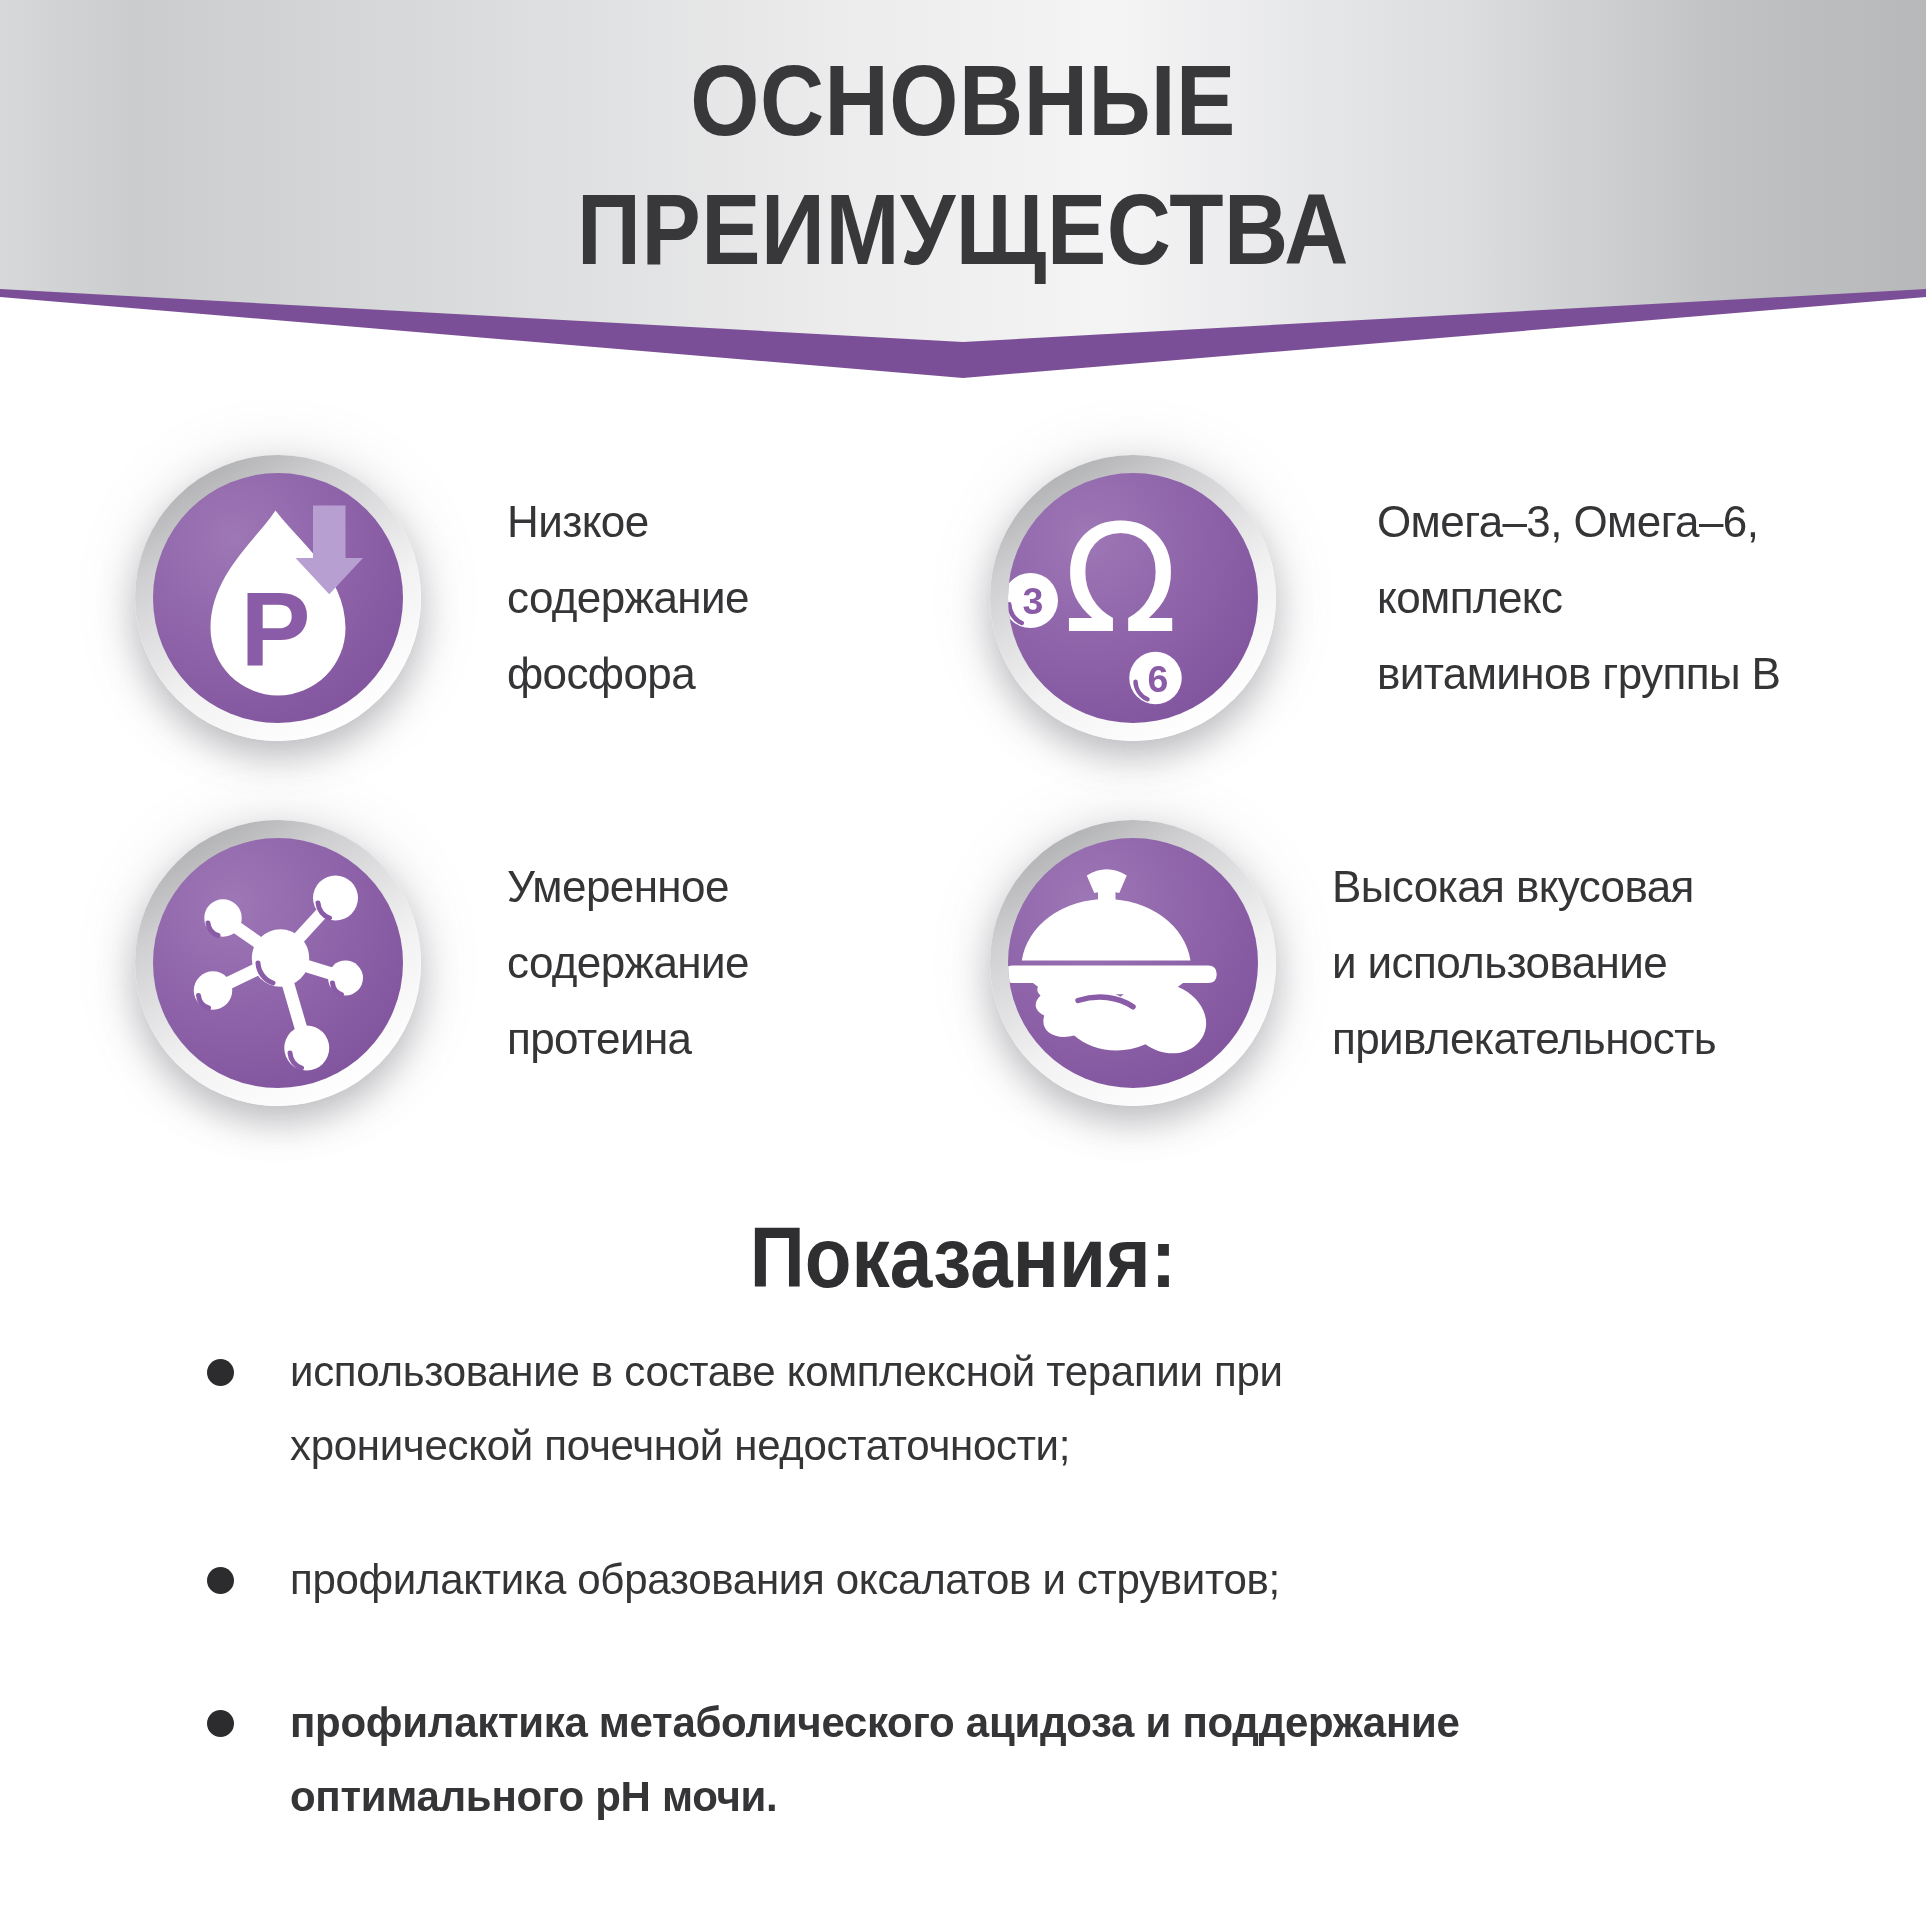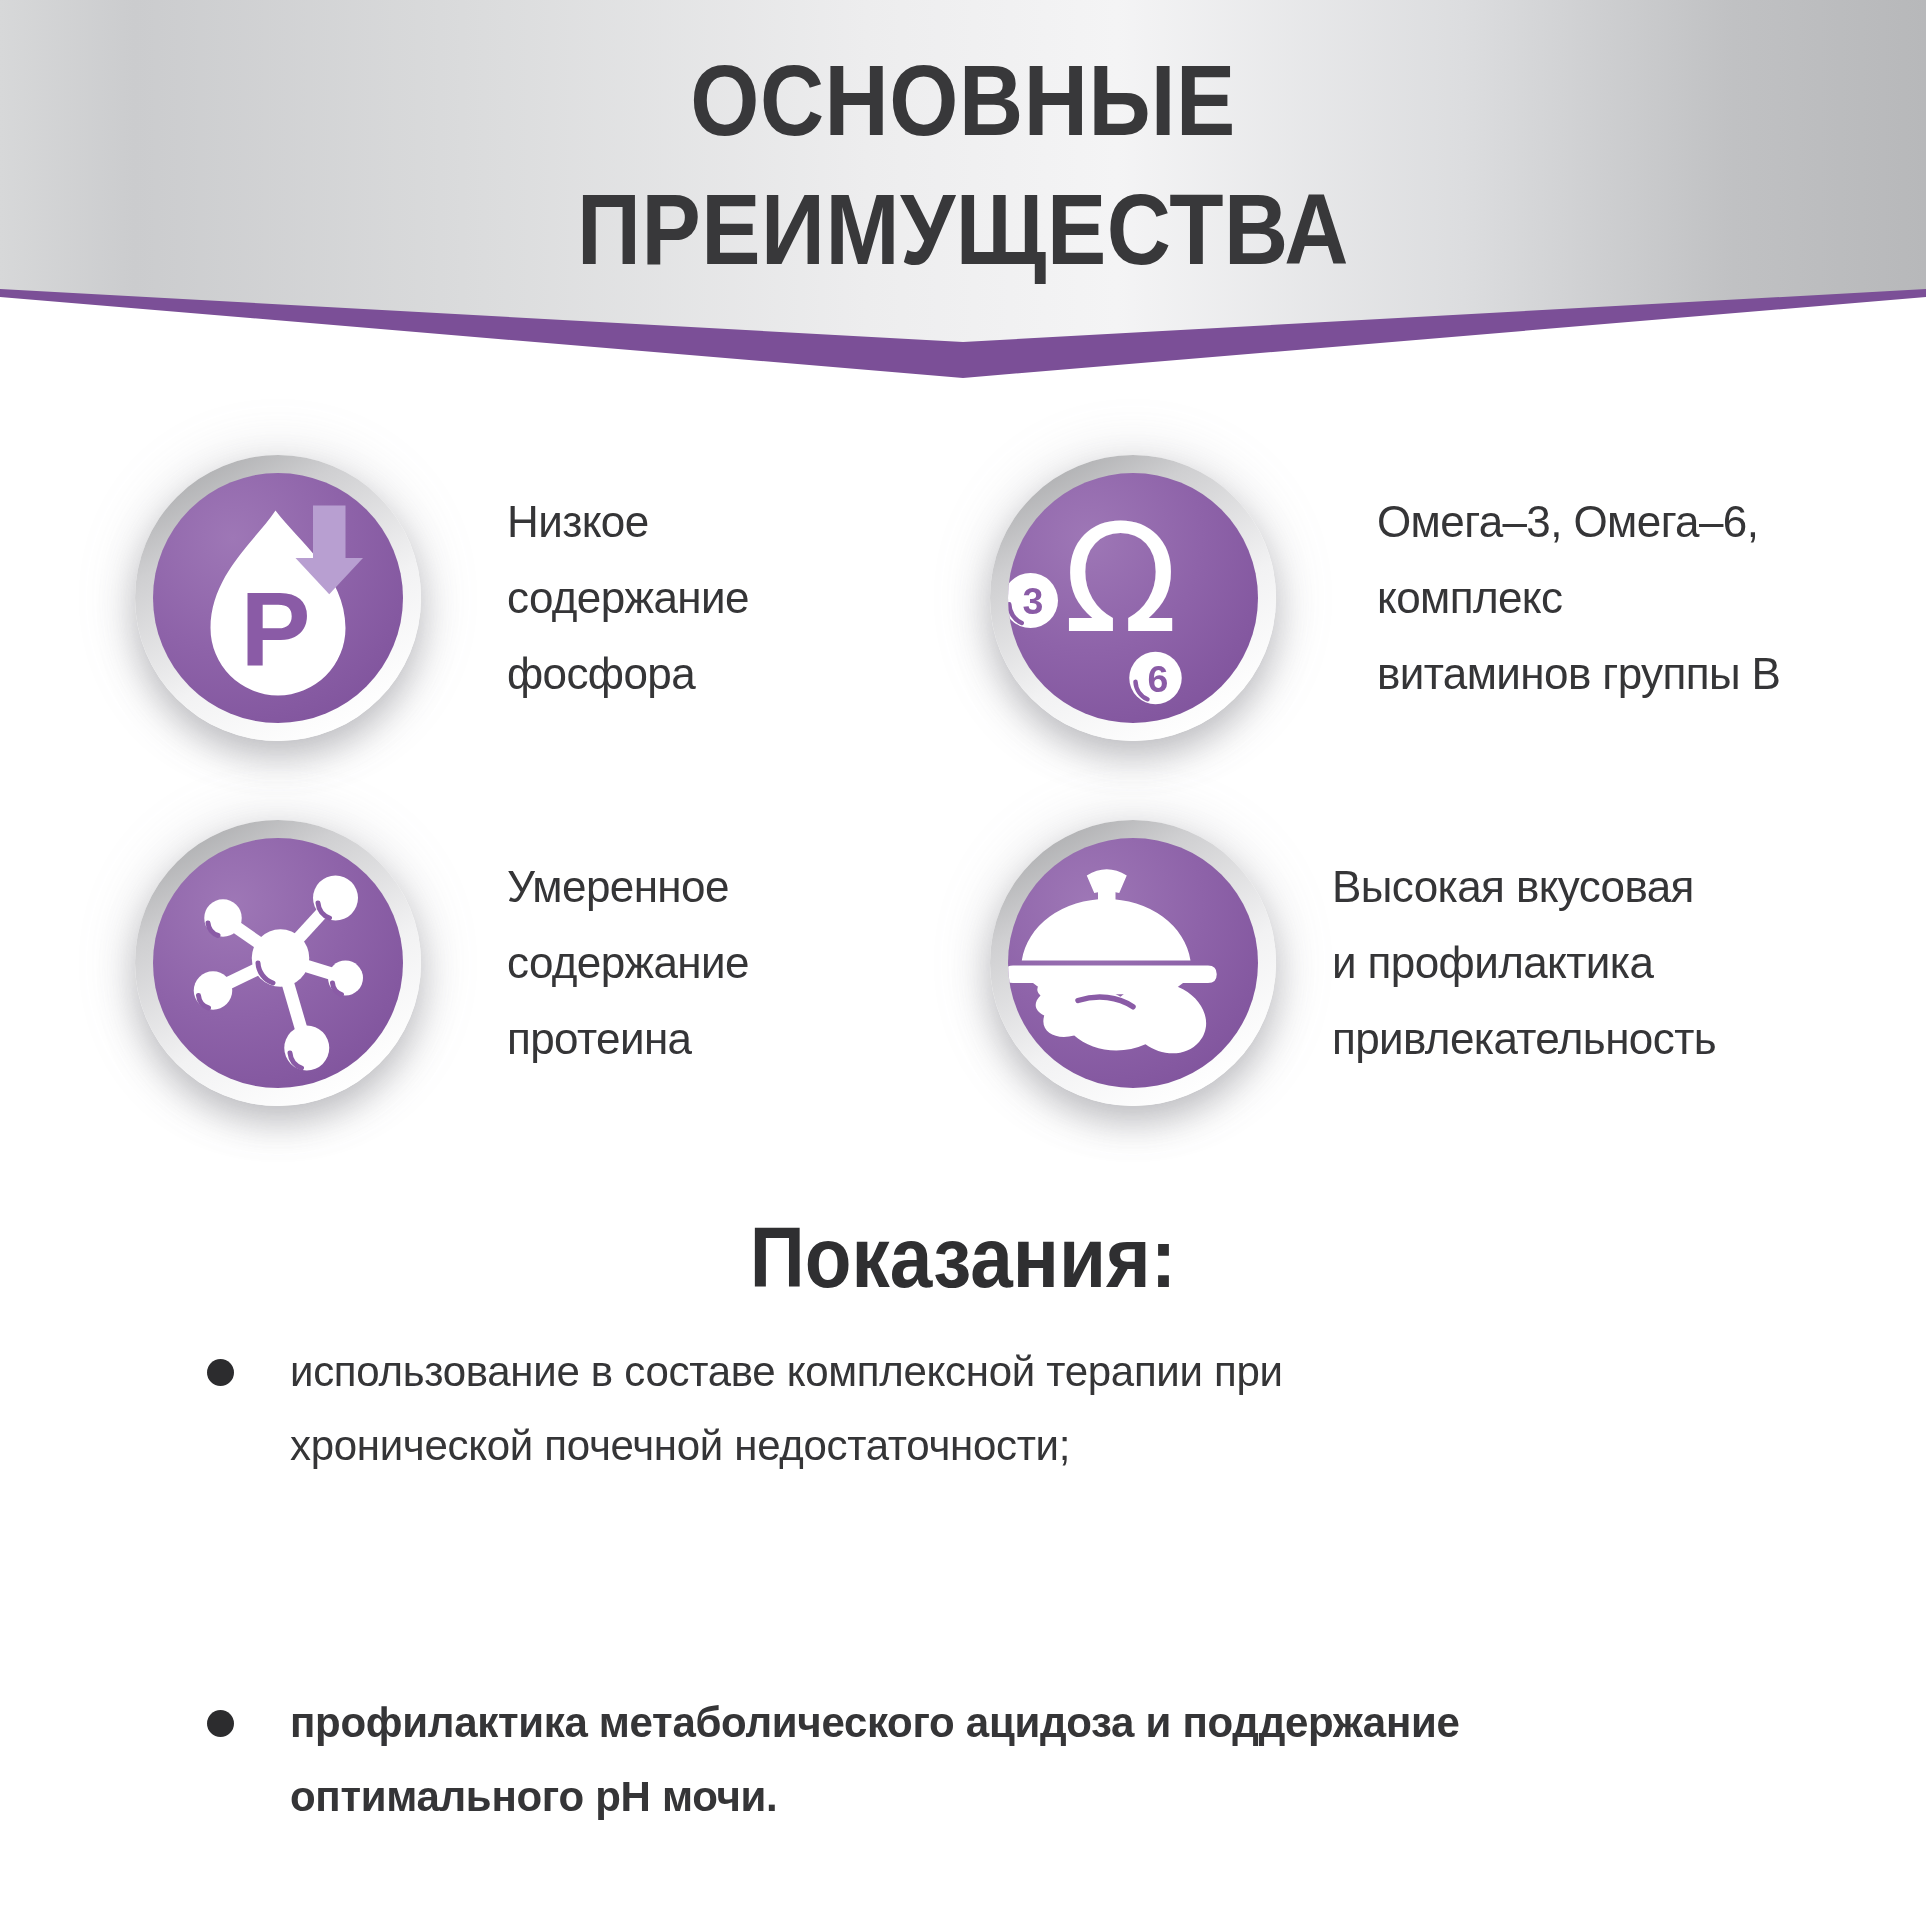--- a/index.html
+++ b/index.html
@@ -156,34 +156,40 @@
         <path d="M5.5 49 A34 28 0 0 1 73 49 Z" fill="#ffffff"></path>
         <path d="M2 51 H80 Q83.5 51 83.5 54.5 Q83.5 58 80 58 H70 L64 62.5 H16 L10 58 H2 Q-1.5 58 -1.5 54.5 Q-1.5 51 2 51 Z" fill="#ffffff"></path>
         <path d="M13 63 C9 59 15 56.5 22 57 C31 57.5 39 60 45 63.5 C51 58 62 56 70 60.5 C79 65.5 82 75 76.5 81.5 C71 88 61 87 55 82.5 C45 87 33 85 26.5 79 C19 81 12.5 77.5 14.5 71 C10.5 69 10 66 13 63 Z" fill="#ffffff"></path>
         <path d="M28 65 C36 62.5 44 63.5 50 67.5" stroke="#8a5ba6" stroke-width="2.2" fill="none" stroke-linecap="round"></path>
       </svg>
     </div>
   </div>
 
   <div class="feature-text pos-t4">
     <div>Высокая вкусовая</div>
-    <div>и профилактика</div>
+    <div>и использование</div>
     <div>привлекательность</div>
   </div>
 
   <div class="ind-title">Показания:</div>
 
   <div class="bullet pos-b1">
     <div class="dot"></div>
     <div class="txt">
       <div>использование в составе комплексной терапии при</div>
       <div>хронической почечной недостаточности;</div>
     </div>
   </div>
 
+  <div class="bullet pos-b2">
+    <div class="dot"></div>
+    <div class="txt">
+      <div>профилактика образования оксалатов и струвитов;</div>
+    </div>
+  </div>
 
   <div class="bullet pos-b3">
     <div class="dot"></div>
     <div class="txt">
       <div>профилактика метаболического ацидоза и поддержание</div>
       <div>оптимального pH мочи.</div>
     </div>
   </div>
 
 </div>

